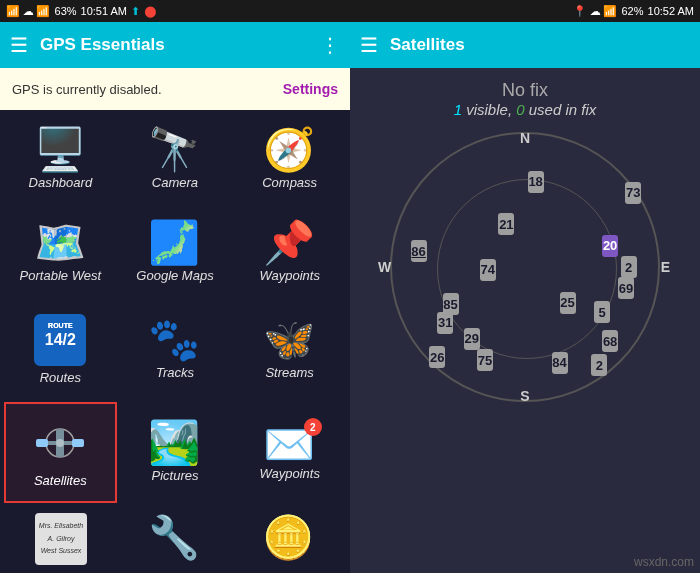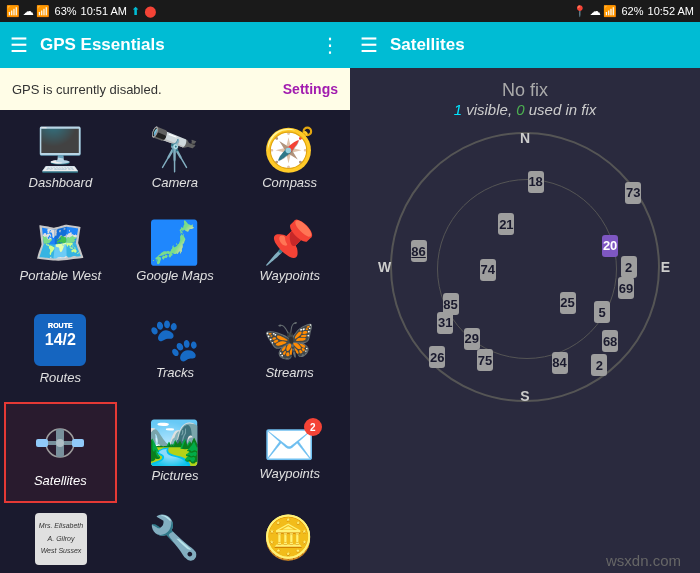--- a/index.html
+++ b/index.html
@@ -287,23 +287,23 @@
     }
     .icon-wrapper {
       position: relative;
       display: inline-block;
     }
 
     
     .watermark {
       position: absolute;
       bottom: 4px;
-      right: 19px;
+      right: 6px;
       color: #666;
-      font-size: 15px;
+      font-size: 12px;
     }
 
     
     .partial-card {
       background: #e0e0e0;
       border-radius: 4px;
       width: 52px;
       height: 52px;
       display: flex;
       flex-direction: column;

